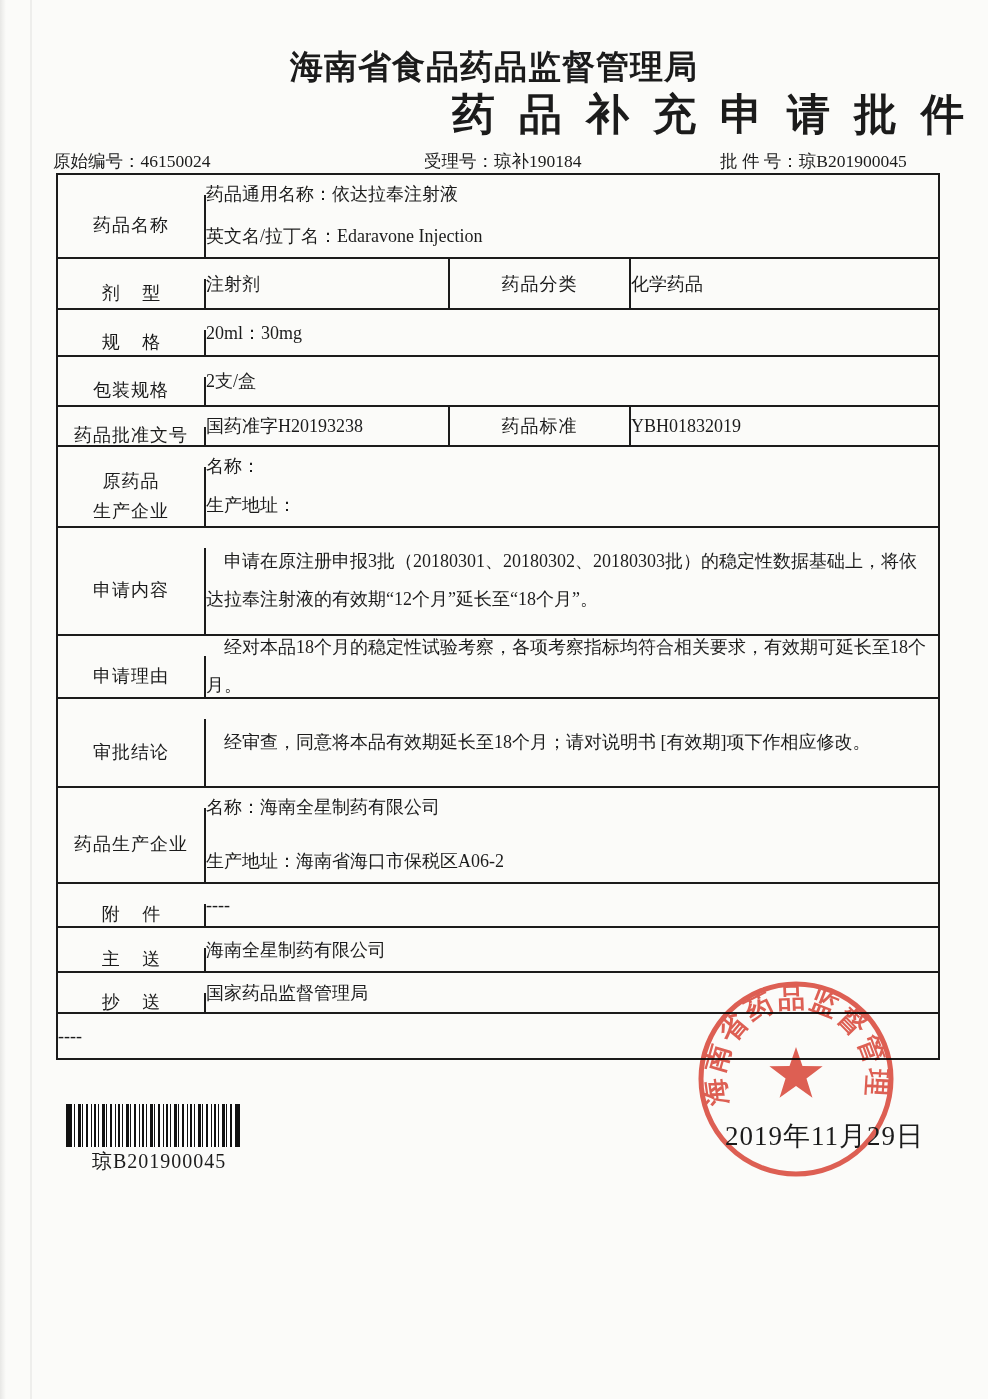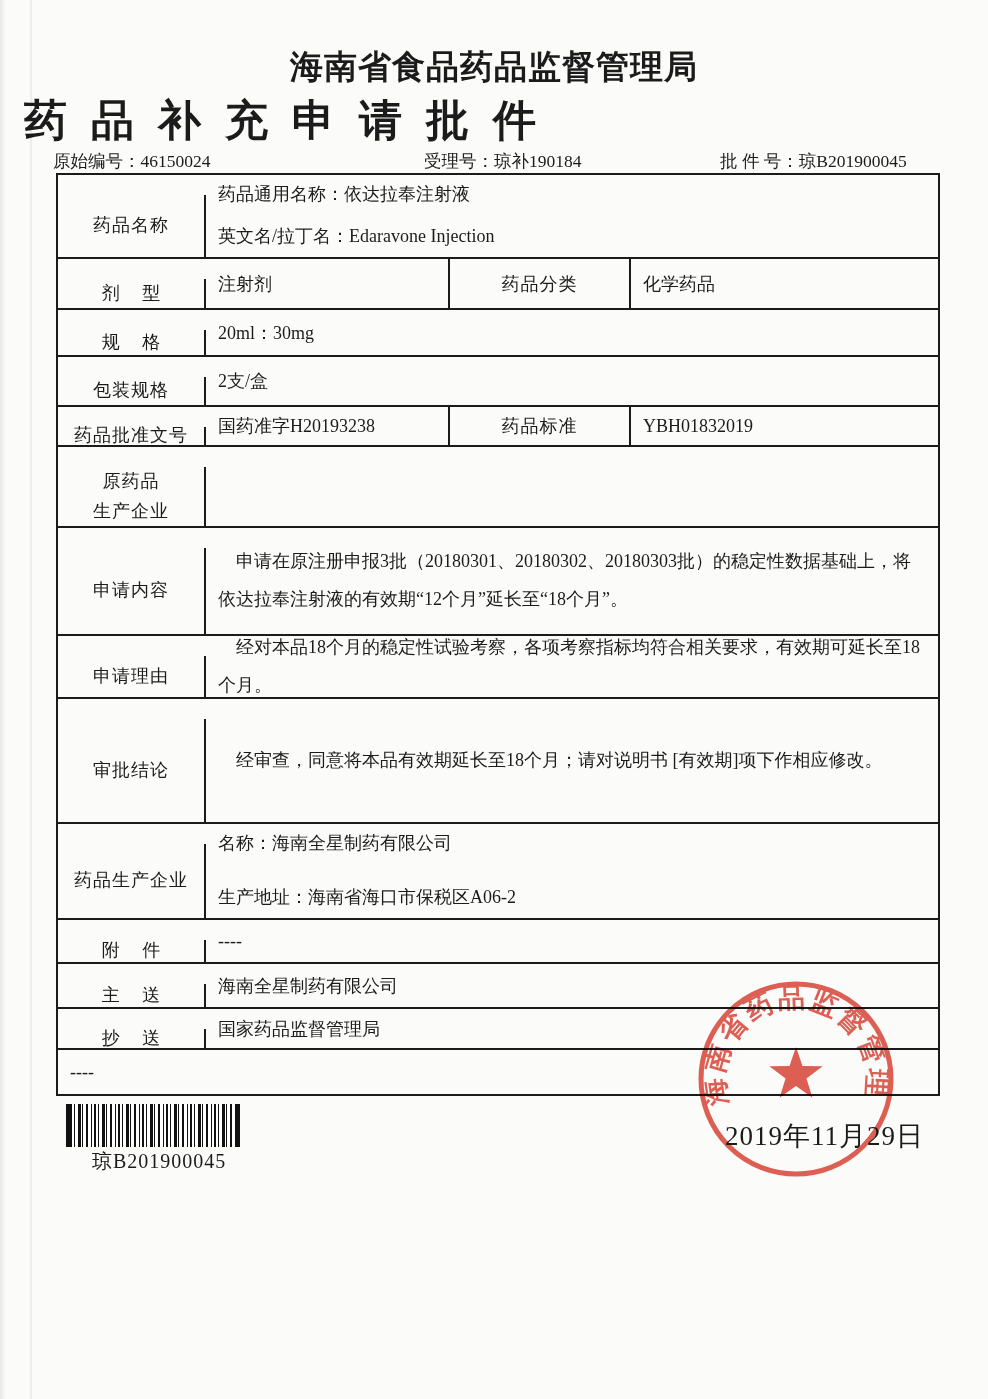--- a/index.html
+++ b/index.html
@@ -14,22 +14,22 @@
   .scan-line{ position:absolute; left:30px; top:0; bottom:0; width:2px; background:rgba(0,0,0,.05); }
   .scan-edge{ position:absolute; left:0; top:0; bottom:0; width:6px; background:linear-gradient(90deg,rgba(0,0,0,.08),rgba(0,0,0,0)); }
 
   .authority{
     position:absolute; top:45px; left:0; width:100%;
     text-align:center; font-size:33px; font-weight:bold;
     font-family:"Liberation Sans","DejaVu Sans",sans-serif;
     letter-spacing:1px;
   }
   .doc-title{
-    position:absolute; top:92px; left:0; width:100%;
-    text-align:left; font-size:43px; font-weight:600;
+    position:absolute; top:86px; left:0; width:100%;
+    text-align:right; font-size:43px; font-weight:600;
     letter-spacing:24px; text-indent:24px;
   }
   .meta-row{ position:absolute; top:149px; left:0; width:100%; height:24px; font-size:17.5px; }
   .meta-item{ position:absolute; white-space:nowrap; }
   .meta-1{ left:53px; }
   .meta-2{ left:424px; }
   .meta-3{ left:720px; }
 
   .doc-table{
     position:absolute; left:56px; top:173px; width:884px;
@@ -37,21 +37,21 @@
     font-size:18px;
   }
   .trow{ display:flex; border-bottom:2px solid #1b1b1b; }
   .trow:last-child{ border-bottom:none; }
   .tlabel{
     width:148px; flex:0 0 148px;
     border-right:2px solid #1b1b1b;
     display:flex; flex-direction:column; align-items:center; justify-content:center;
     text-align:center; line-height:1.65; letter-spacing:1px;margin-top:20px;
   }
-  .tcell{ flex:1 1 auto; display:flex; align-items:center; padding-left:12px; padding-right:10px; }
+  .tcell{ flex:1 1 auto; display:flex; align-items:center; padding-right:10px; }
   .tcell.w242{ flex:0 0 244px; border-right:2px solid #1b1b1b; }
   .tlabel2{
     flex:0 0 181px; border-right:2px solid #1b1b1b;
     display:flex; align-items:center; justify-content:center; letter-spacing:1px;
   }
   .tcell.two-line{
     flex-direction:column; align-items:stretch; justify-content:space-between;
     padding-top:7px; padding-bottom:9px;
   }
   .para{ line-height:2.1; text-indent:1em; }
@@ -118,37 +118,41 @@
     <div class="tcell w242">国药准字H20193238</div>
     <div class="tlabel2">药品标准</div>
     <div class="tcell">YBH01832019</div>
   </div>
 
   <div class="trow" style="height:81px">
     <div class="tlabel">
       <div>原药品</div>
       <div>生产企业</div>
     </div>
+    <div class="tcell two-line">
+      <div>名称：</div>
+      <div>生产地址：</div>
+    </div>
   </div>
 
   <div class="trow" style="height:108px">
     <div class="tlabel">申请内容</div>
     <div class="tcell">
       <div class="para">申请在原注册申报3批（20180301、20180302、20180303批）的稳定性数据基础上，将依达拉奉注射液的有效期“12个月”延长至“18个月”。</div>
     </div>
   </div>
 
   <div class="trow" style="height:63px">
     <div class="tlabel">申请理由</div>
     <div class="tcell">
       <div class="para">经对本品18个月的稳定性试验考察，各项考察指标均符合相关要求，有效期可延长至18个月。</div>
     </div>
   </div>
 
-  <div class="trow" style="height:125px">
+  <div class="trow" style="height:89px">
     <div class="tlabel">审批结论</div>
     <div class="tcell">
       <div class="para">经审查，同意将本品有效期延长至18个月；请对说明书 [有效期]项下作相应修改。</div>
     </div>
   </div>
 
   <div class="trow" style="height:96px">
     <div class="tlabel">药品生产企业</div>
     <div class="tcell two-line">
       <div>名称：海南全星制药有限公司</div>

